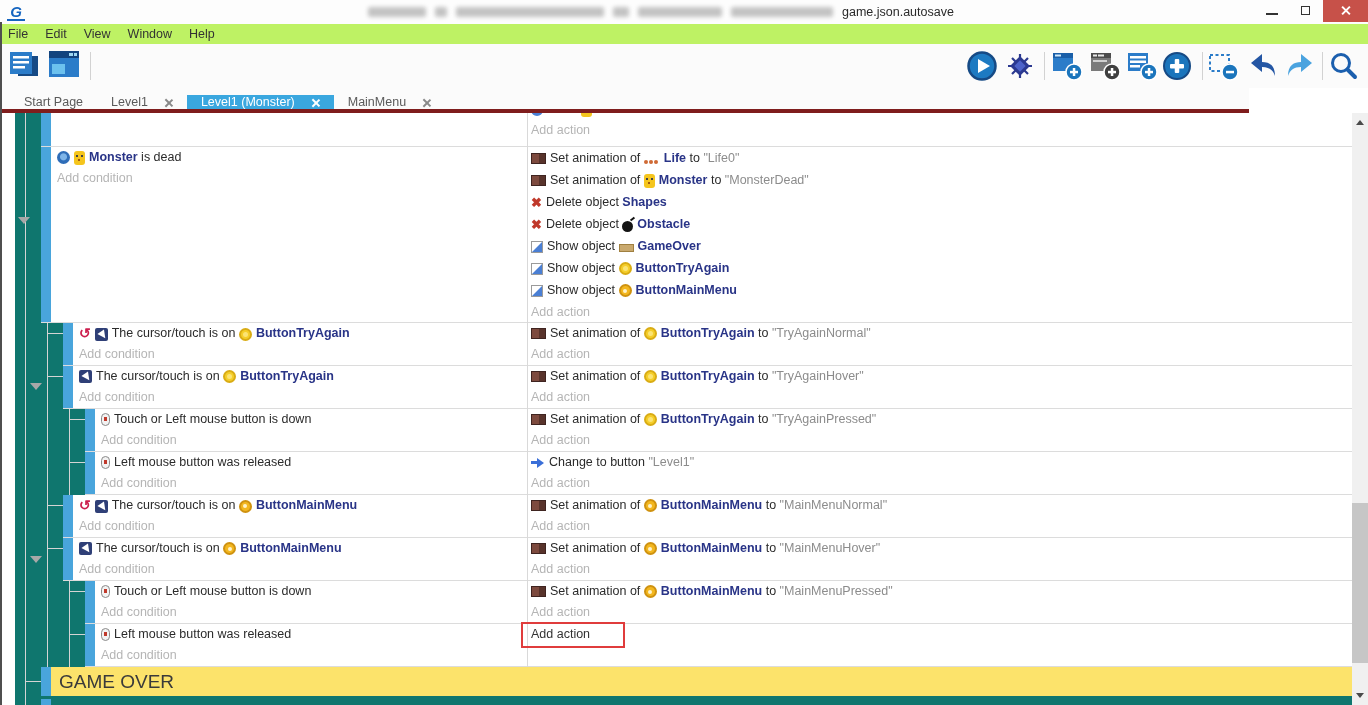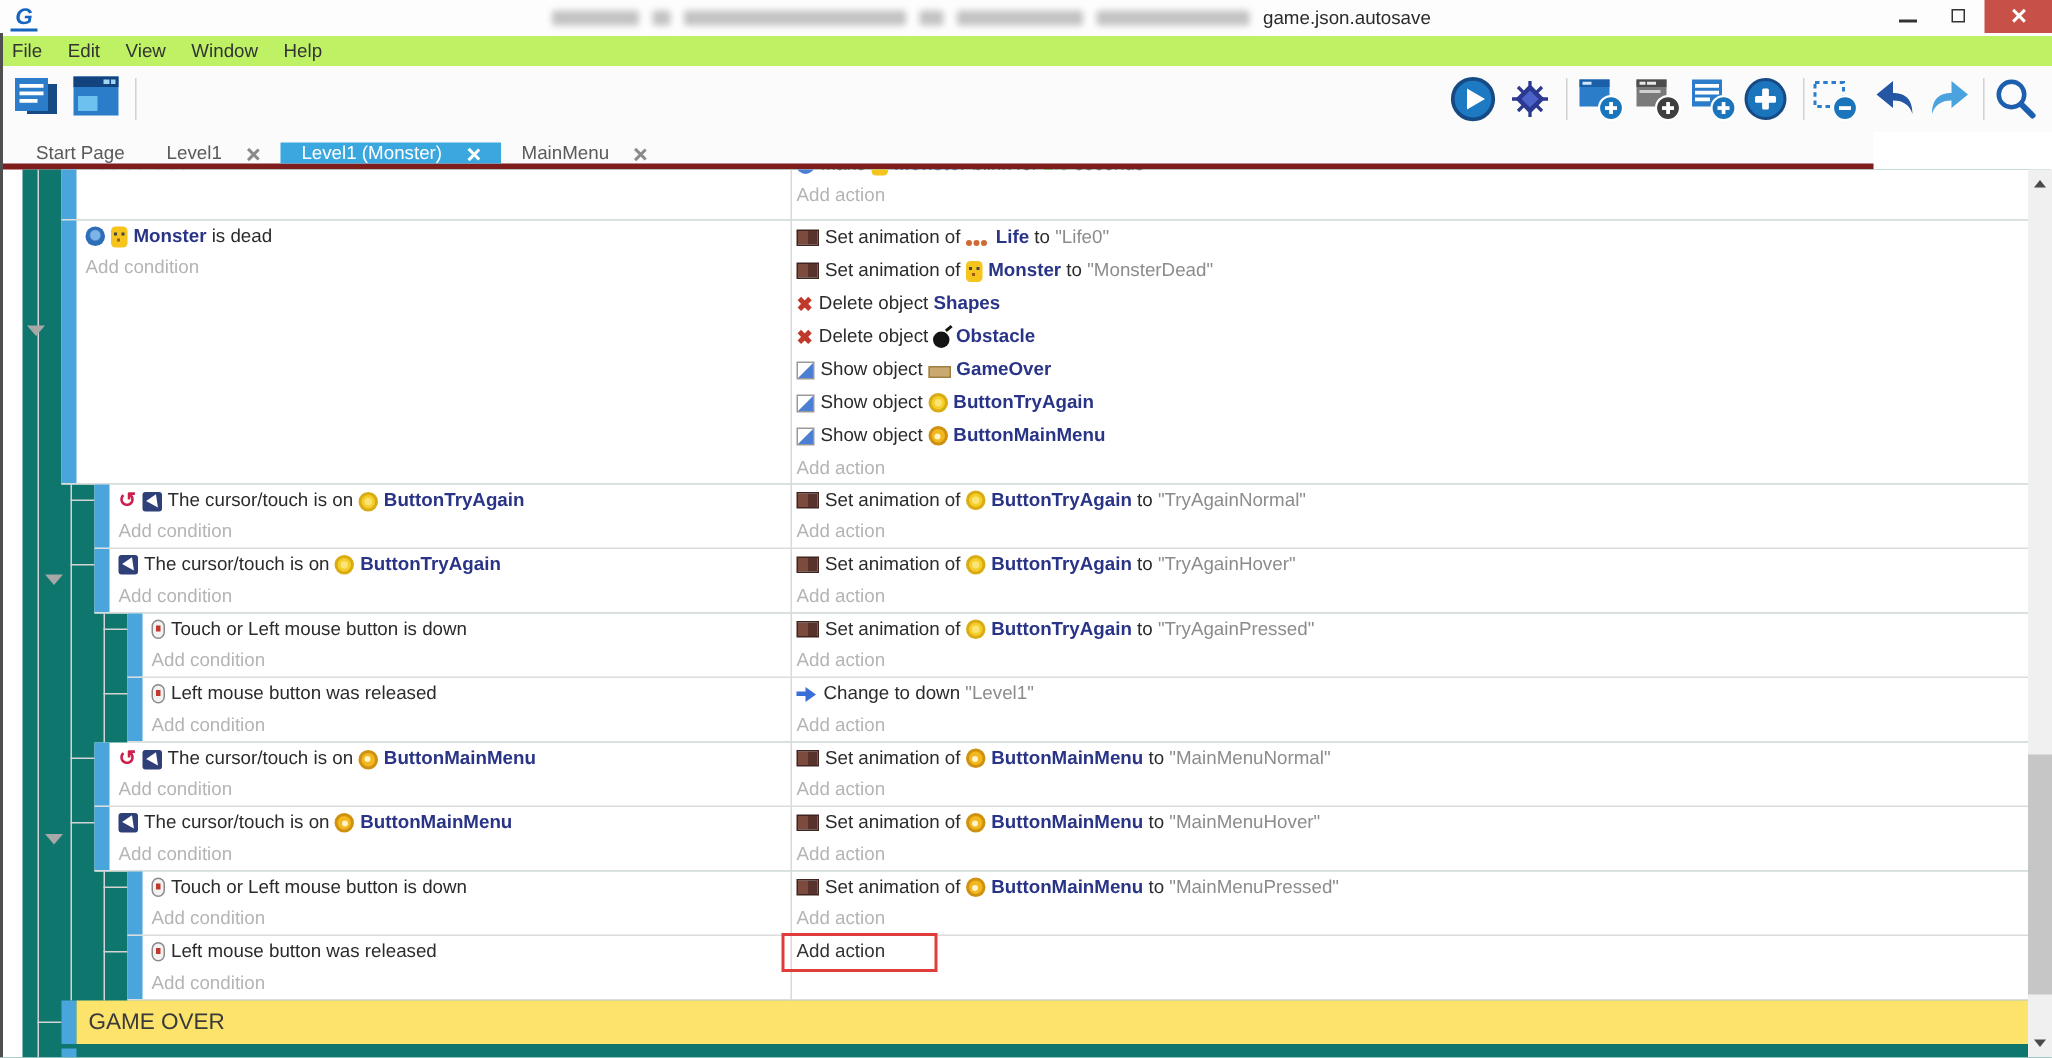--- a/index.html
+++ b/index.html
@@ -60,21 +60,21 @@
   .obj { font-weight:bold; color:#293487; }
   .val { color:#8C8C8C; }
   .num { color:#3F9B41; }
   .ph  { color:#B5B5B5; }
   .dark-ph { color:#333; }
 
   .divider { position:absolute; left:512px; top:0; height:554px; width:1px; background:#d9d9d9; }
 
   .comment { position:absolute; left:26px; top:554px; width:1326px; height:29px; }
   .comment .bar { position:absolute; left:0; top:0; bottom:0; width:10px; background:#49A5DC; }
-  .comment .body { position:absolute; left:10px; right:0; top:0; bottom:0; background:#FCE36B; line-height:29px; padding-left:8px; color:#3a3a3a; font-size:15px; }
+  .comment .body { position:absolute; left:10px; right:0; top:0; bottom:0; background:#FCE36B; line-height:29px; padding-left:8px; color:#3a3a3a; font-size:19px; }
   .partial-bar { position:absolute; left:26px; top:586px; width:10px; height:6px; background:#49A5DC; }
 
   .highlight-box { position:absolute; left:506px; top:509px; width:104px; height:26px; border:2px solid #E03C3C; }
 
   
   .scrollbar { position:absolute; left:1352px; top:113px; width:16px; height:592px; background:#f0f0f0; }
   .sb-up { position:absolute; left:4px; top:7px; width:0; height:0; border-left:4px solid transparent; border-right:4px solid transparent; border-bottom:5px solid #4a4a4a; }
   .sb-down { position:absolute; left:4px; bottom:7px; width:0; height:0; border-left:4px solid transparent; border-right:4px solid transparent; border-top:5px solid #4a4a4a; }
   .sb-thumb { position:absolute; left:0; top:390px; width:16px; height:160px; background:#c6c6c6; }
 
@@ -381,21 +381,21 @@
     <div class="event lvl2" style="top:339px; height:43px">
       <div class="bar"></div>
       <div class="conds">
         <div class="row">
           <span class="ic ic-mouse"></span><span>Left mouse button was released</span>
         </div>
         <div class="row ph">Add condition</div>
       </div>
       <div class="acts">
         <div class="row">
-          <span class="ic ic-scene"></span><span>Change to down </span><span class="val">"Level1"</span>
+          <span class="ic ic-scene"></span><span>Change to button </span><span class="val">"Level1"</span>
         </div>
         <div class="row ph">Add action</div>
       </div>
     </div>
 
     <div class="event lvl1" style="top:382px; height:43px">
       <div class="bar"></div>
       <div class="conds">
         <div class="row">
           <span class="ic ic-invert"></span><span class="ic ic-cursor"></span><span>The cursor/touch is on </span><span class="ic ic-coin-o"></span><span class="obj">ButtonMainMenu</span>

